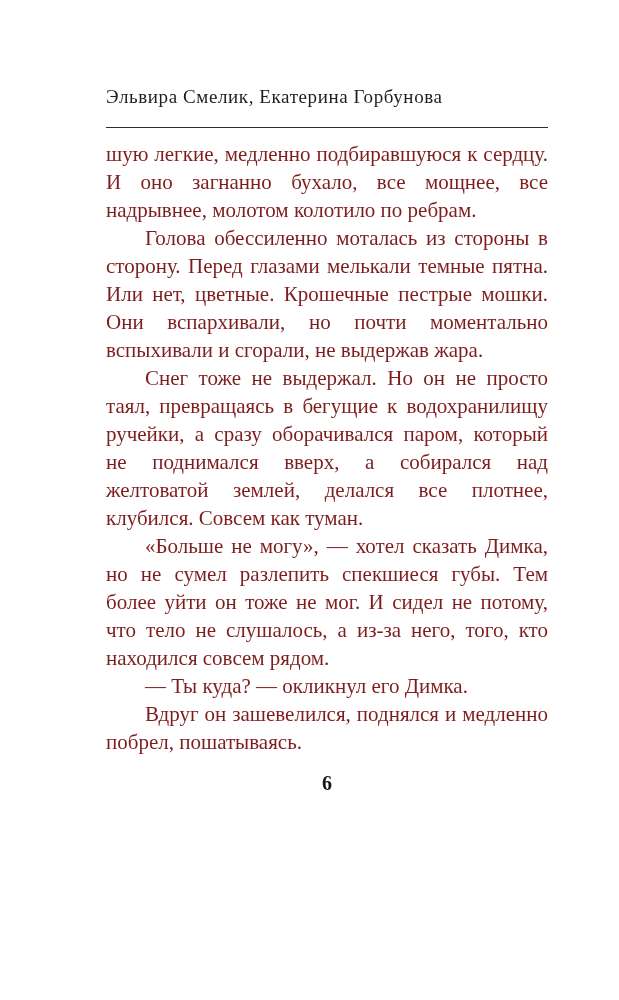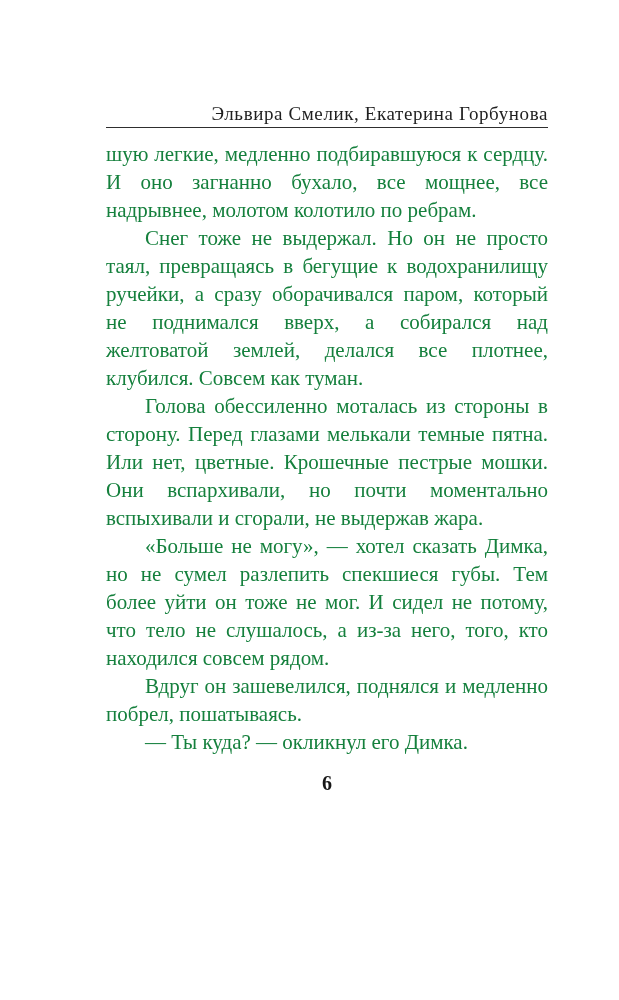--- a/index.html
+++ b/index.html
@@ -14,46 +14,45 @@
     background: #ffffff;
     font-family: "Liberation Serif", "DejaVu Serif", serif;
     color: #1b1b1b;
     overflow: hidden;
   }
   .running-header {
     position: absolute;
     top: 86px;
     left: 106px;
     width: 442px;
-    text-align: right;
+    text-align: left;
     font-size: 19px;
     letter-spacing: 0.6px;
     color: #1f1f1f;
     white-space: nowrap;
-    margin-top: 17px;
   }
   .header-rule {
     position: absolute;
     top: 127px;
     left: 106px;
     width: 442px;
     height: 0;
     border-top: 1.5px solid #2e2e2e;
   }
   .content {
     position: absolute;
     top: 140px;
     left: 106px;
     width: 442px;
   }
   .text-block {
     font-size: 21px;
     line-height: 28px;
     text-align: justify;
-    color: #15803d;
+    color: #7f1d1d;
   }
   .para {
     margin: 0;
     padding: 0;
     text-indent: 39px;
   }
   .para.continued {
     text-indent: 0;
   }
   .page-number {
@@ -67,21 +66,21 @@
 </style>
 </head>
 <body>
 
 <div class="page">
   <div class="running-header">Эльвира Смелик, Екатерина Горбунова</div>
   <div class="header-rule"></div>
   <div class="content">
     <div class="text-block" id="text-block">
         <p class="para continued">шую легкие, медленно подбиравшуюся к сердцу. И оно загнанно бухало, все мощнее, все надрывнее, молотом колотило по ребрам.</p>
+        <p class="para">Голова обессиленно моталась из стороны в сторону. Перед глазами мелькали темные пятна. Или нет, цветные. Крошечные пестрые мошки. Они вспархивали, но почти моментально вспыхивали и сгорали, не выдержав жара.</p>
         <p class="para">Снег тоже не выдержал. Но он не просто таял, превращаясь в бегущие к водохранилищу ручейки, а сразу оборачивался паром, который не поднимался вверх, а собирался над желтоватой землей, делался все плотнее, клубился. Совсем как туман.</p>
-        <p class="para">Голова обессиленно моталась из стороны в сторону. Перед глазами мелькали темные пятна. Или нет, цветные. Крошечные пестрые мошки. Они вспархивали, но почти моментально вспыхивали и сгорали, не выдержав жара.</p>
         <p class="para">«Больше не могу», — хотел сказать Димка, но не сумел разлепить спекшиеся губы. Тем более уйти он тоже не мог. И сидел не потому, что тело не слушалось, а из-за него, того, кто находился совсем рядом.</p>
+        <p class="para">— Ты куда? — окликнул его Димка.</p>
         <p class="para">Вдруг он зашевелился, поднялся и медленно побрел, пошатываясь.</p>
-        <p class="para">— Ты куда? — окликнул его Димка.</p>
       </div>
     <div class="page-number">6</div>
   </div>
 </div>
 
 </body></html>

